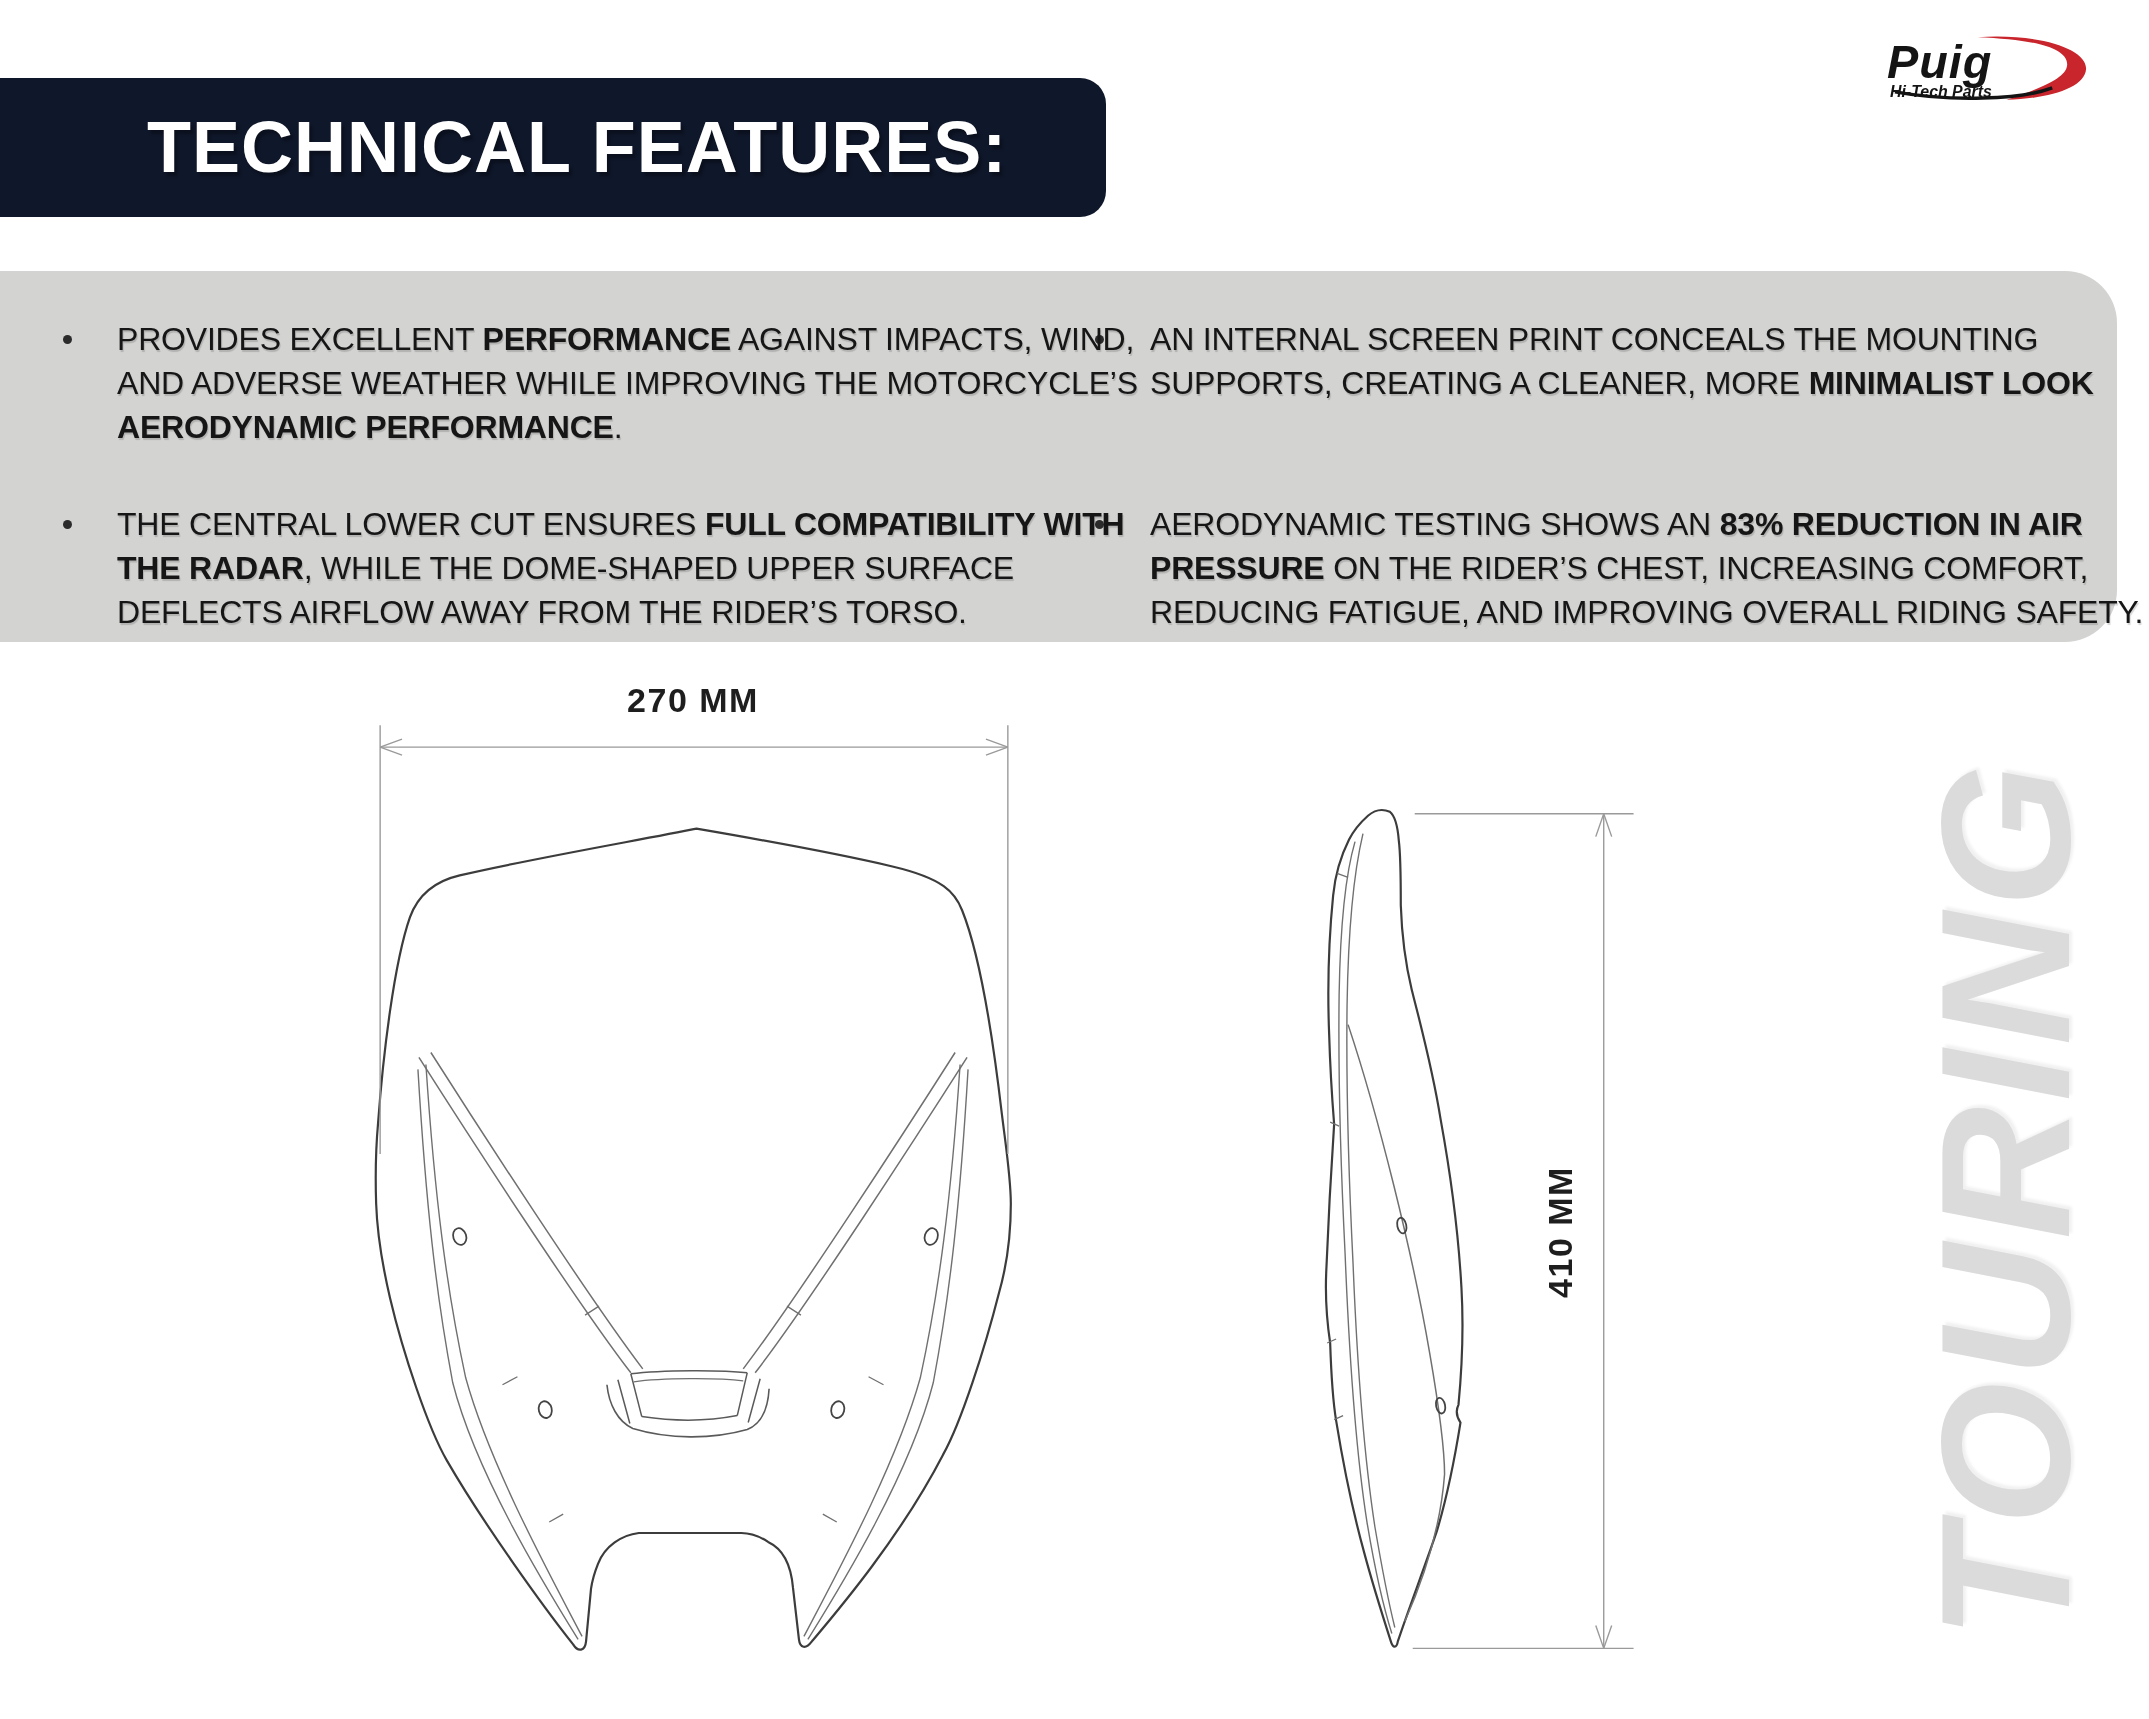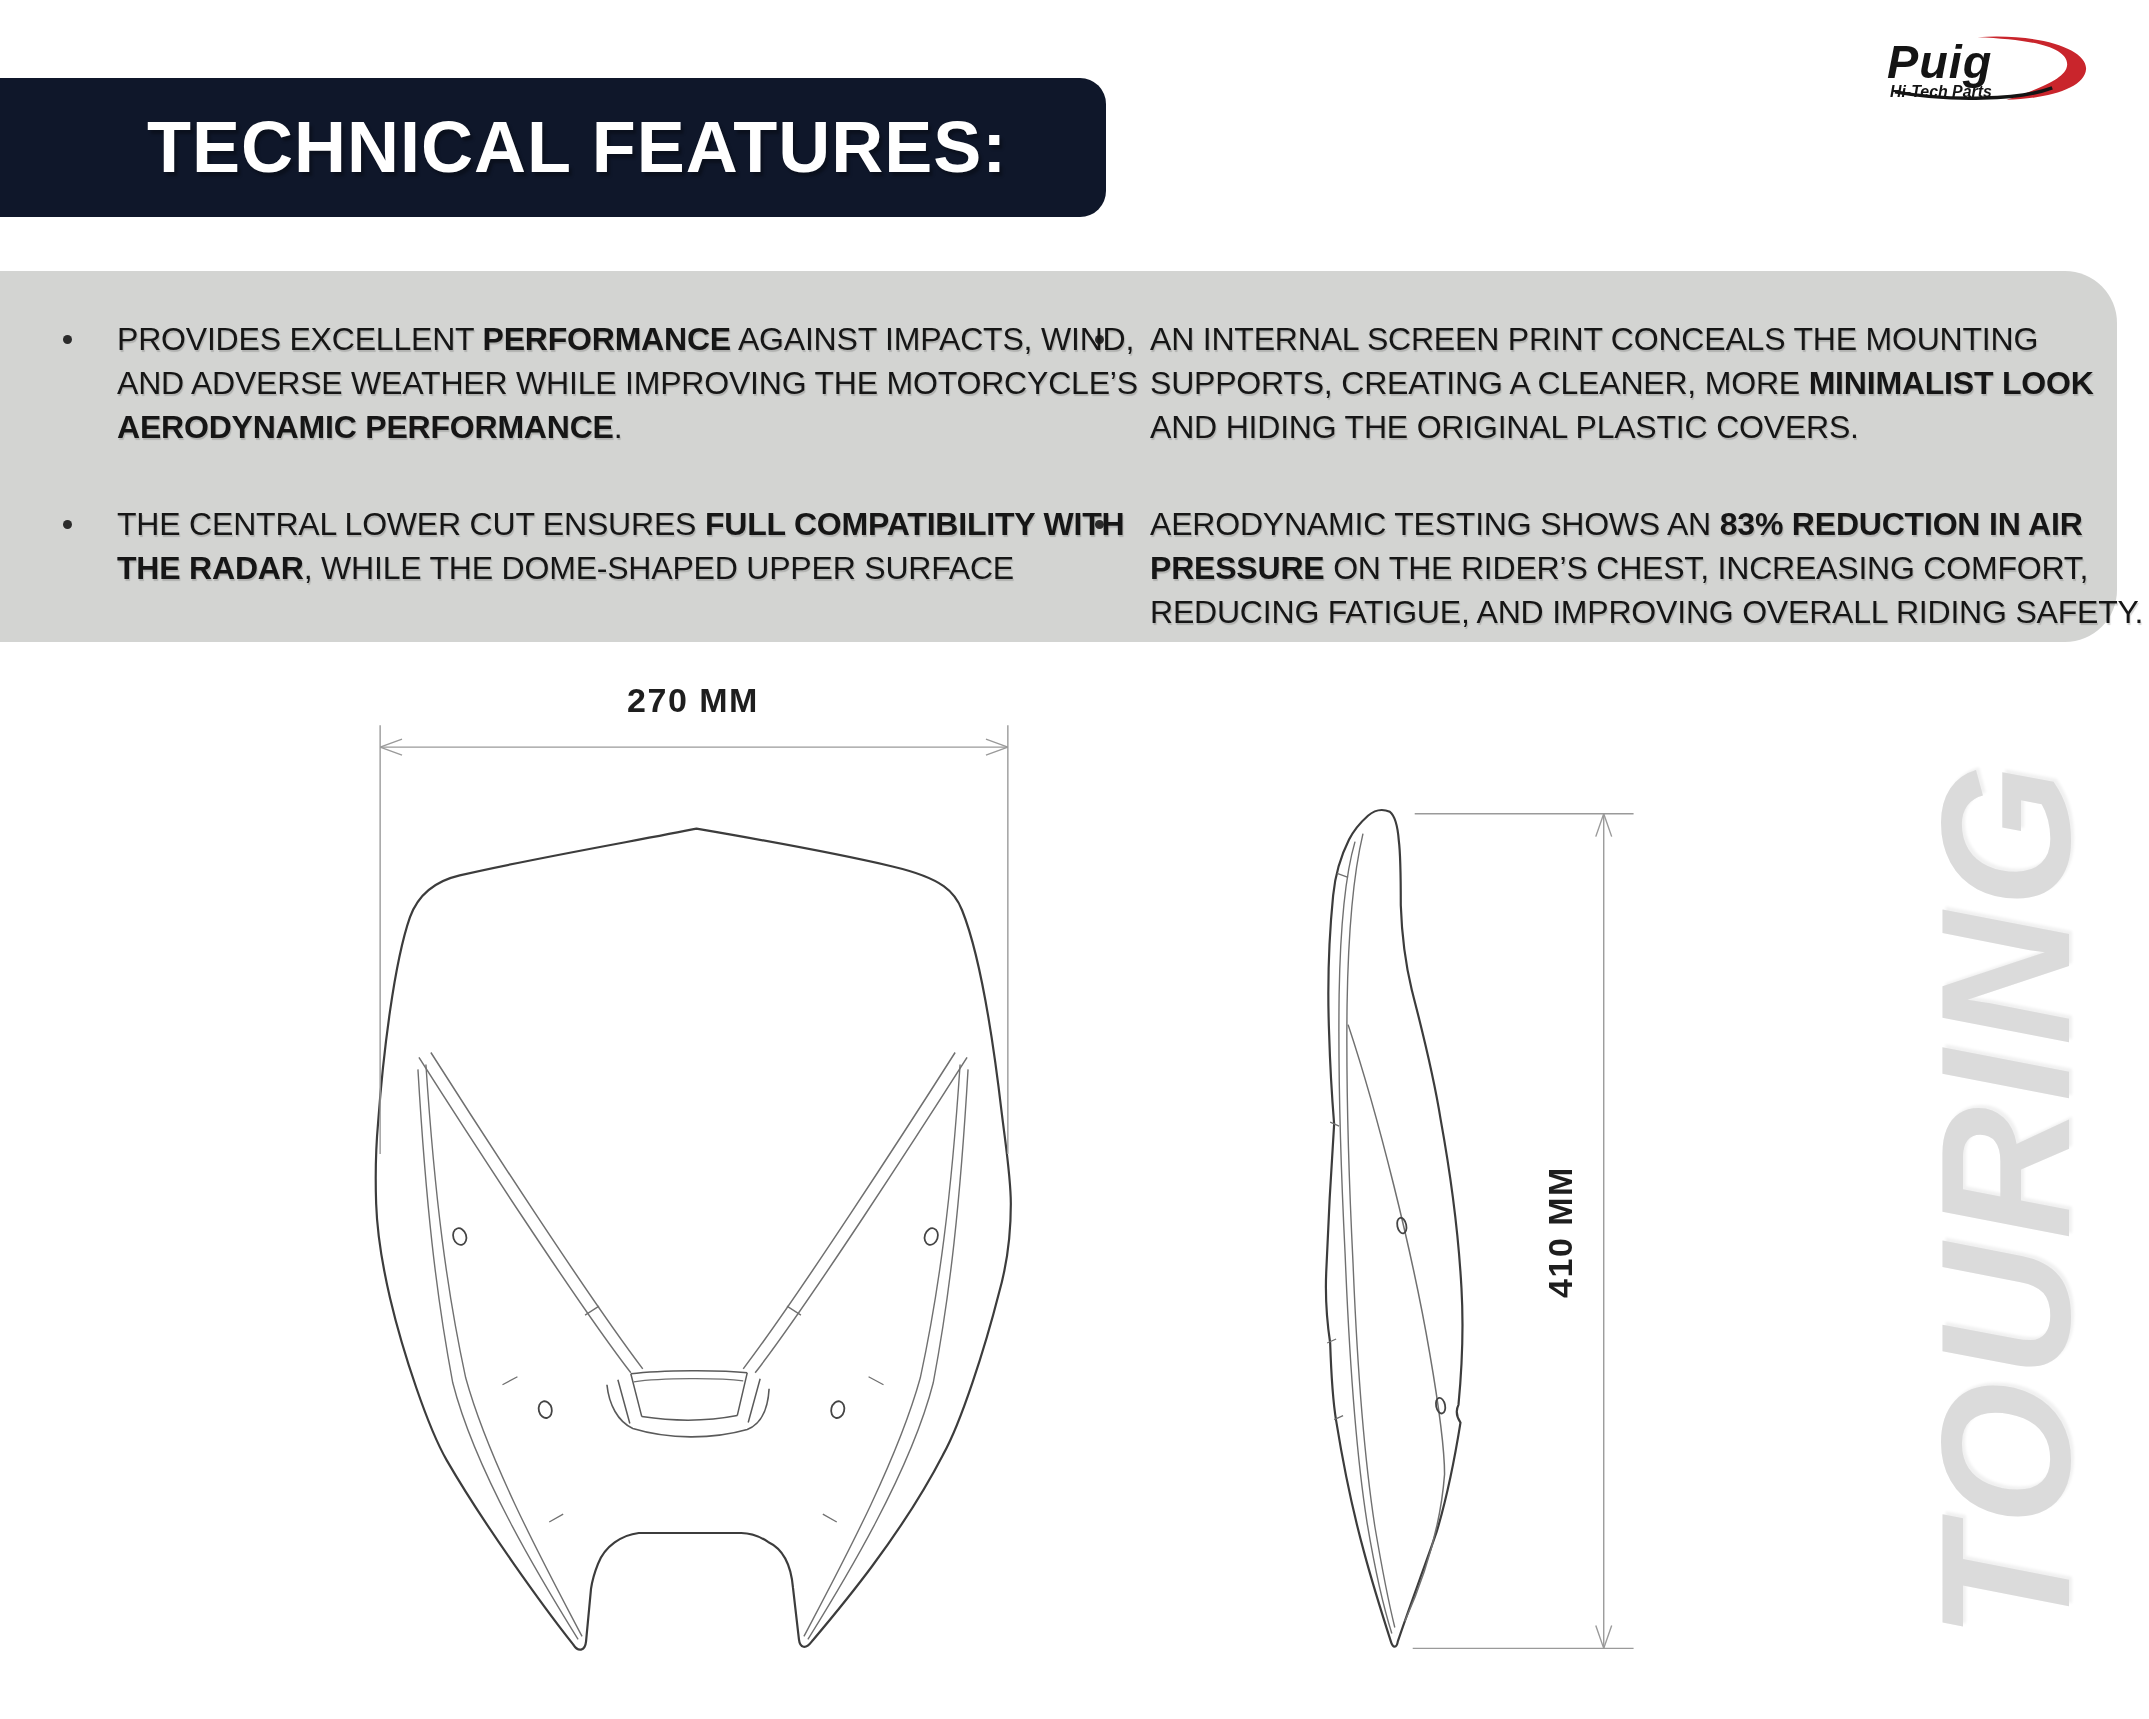--- a/index.html
+++ b/index.html
@@ -172,17 +172,17 @@
     <text x="9" y="65" font-family="Liberation Sans, sans-serif" font-size="16" font-style="italic" font-weight="700" fill="#141414">Hi-Tech Parts</text>
   </svg>
 </div>
 
 <div class="panel">
   <span class="dot" id="d1"></span>
   <span class="dot" id="d2"></span>
   <span class="dot" id="d3"></span>
   <span class="dot" id="d4"></span>
   <div class="bullet" id="b1"><span>PROVIDES EXCELLENT </span><span class="b">PERFORMANCE</span><span> AGAINST IMPACTS, WIND,</span><br><span>AND ADVERSE WEATHER WHILE IMPROVING THE MOTORCYCLE’S</span><br><span class="b">AERODYNAMIC PERFORMANCE</span><span>.</span></div>
-  <div class="bullet" id="b2"><span>THE CENTRAL LOWER CUT ENSURES </span><span class="b">FULL COMPATIBILITY WITH</span><br><span class="b">THE RADAR</span><span>, WHILE THE DOME-SHAPED UPPER SURFACE</span><br></div>
-  <div class="bullet" id="b3"><span>AN INTERNAL SCREEN PRINT CONCEALS THE MOUNTING</span><br><span>SUPPORTS, CREATING A CLEANER, MORE </span><span class="b">MINIMALIST LOOK</span><br><span>AND HIDING THE ORIGINAL PLASTIC COVERS.</span></div>
+  <div class="bullet" id="b2"><span>THE CENTRAL LOWER CUT ENSURES </span><span class="b">FULL COMPATIBILITY WITH</span><br><span class="b">THE RADAR</span><span>, WHILE THE DOME-SHAPED UPPER SURFACE</span><br><span>DEFLECTS AIRFLOW AWAY FROM THE RIDER’S TORSO.</span></div>
+  <div class="bullet" id="b3"><span>AN INTERNAL SCREEN PRINT CONCEALS THE MOUNTING</span><br><span>SUPPORTS, CREATING A CLEANER, MORE </span><span class="b">MINIMALIST LOOK</span><br></div>
   <div class="bullet" id="b4"><span>AERODYNAMIC TESTING SHOWS AN </span><span class="b">83% REDUCTION IN AIR</span><br><span class="b">PRESSURE</span><span> ON THE RIDER’S CHEST, INCREASING COMFORT,</span><br><span>REDUCING FATIGUE, AND IMPROVING OVERALL RIDING SAFETY.</span></div>
 </div>
 
 
 </body></html>

